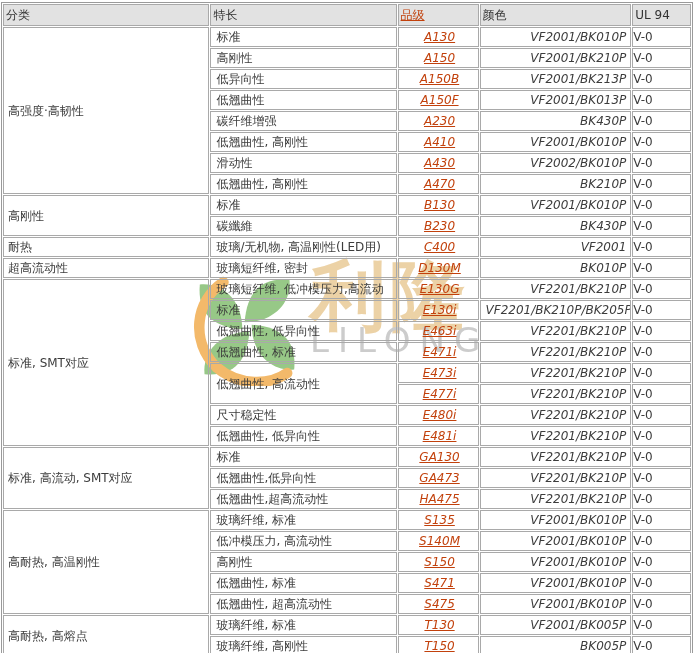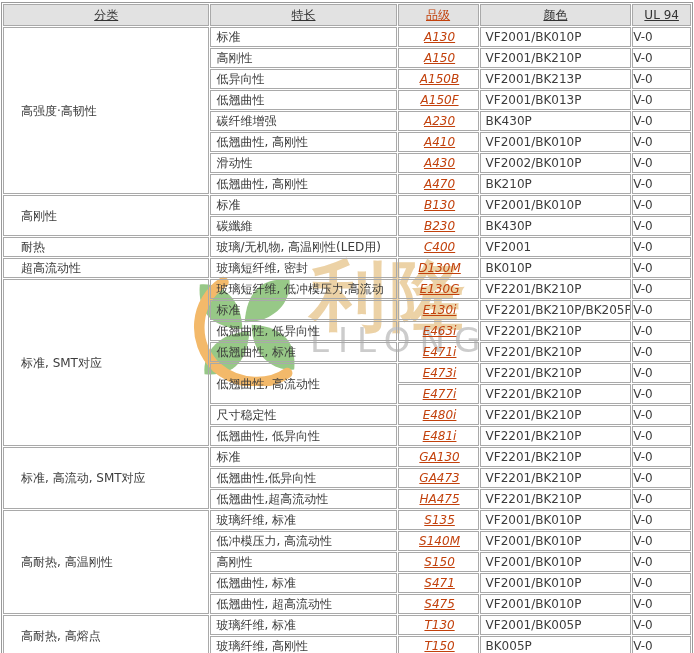--- a/index.html
+++ b/index.html
@@ -33,27 +33,27 @@
     background:transparent;
   }
   th, td {
     border:1px solid #a9a9a9;
     font-size:12px; line-height:14px;
     overflow:hidden; white-space:nowrap;
     background:transparent;
   }
   th {
     background:#e2e2e2; color:#333333;
-    font-weight:normal; height:20px; text-align:center; padding:0 2px;text-decoration:underline;
+    font-weight:normal; height:20px; text-align:left; padding:0 2px;
   }
   td { height:18px; color:#3c3c3c; padding:0 4px; vertical-align:middle; }
-  td.cat   { padding-left:17px; text-align:left; }
+  td.cat   { padding-left:4px; text-align:left; }
   td.feat  { padding-left:5px; text-align:left; }
   td.grade { padding-left:7px; text-align:center;font-style:italic; }
-  td.colr  { padding-left:5px; text-align:left; }
+  td.colr  { padding-left:5px; text-align:right;font-style:italic; }
   td.ul94  { text-align:left; padding:0; }
   a.lnk { color:#c2410c; text-decoration:underline; cursor:pointer; }
 </style>
 </head>
 <body>
 
 <div class="watermark">
   <svg class="wm-logo" width="118" height="118" viewBox="0 0 100 100">
     <g fill="#97c887">
       <path d="M48,46 C50,20 62,8 86,10 C88,30 72,46 48,46 Z"></path>

